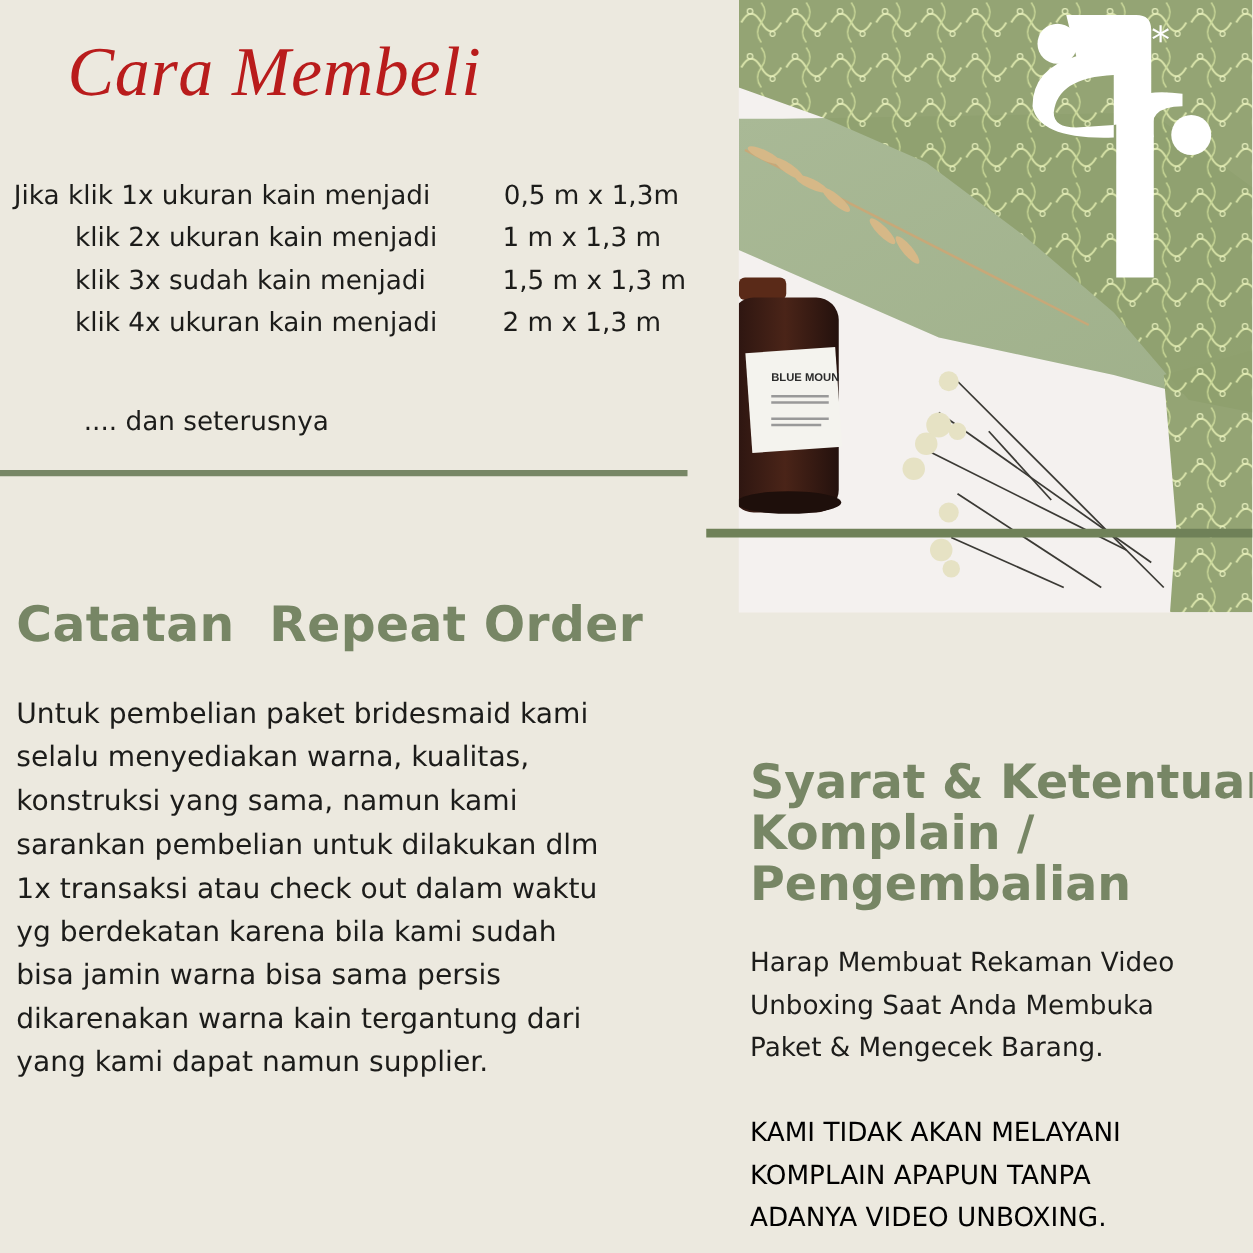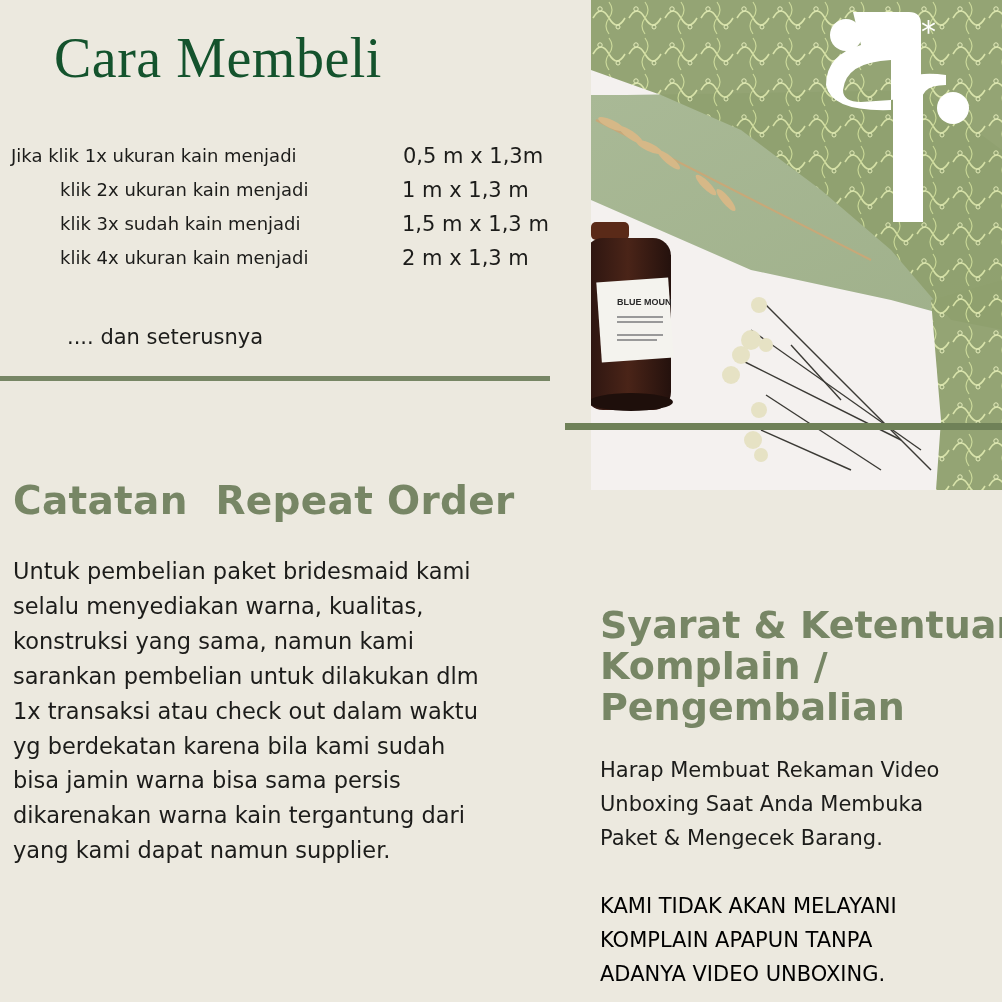--- a/index.html
+++ b/index.html
@@ -9,26 +9,26 @@
       position: relative;
       font-family: "DejaVu Sans", "Liberation Sans", sans-serif;
       color: #1c1c1a;
     }
     .abs { position: absolute; }
 
     
     .title-cara {
       left: 54px; top: 26px;
       font-family: "Liberation Serif", "DejaVu Serif", serif;
-      font-size: 56px; color: #14532d; font-weight: normal;
-      letter-spacing: 0.5px; white-space: nowrap;
+      font-size: 56px; color: #b91c1c; font-weight: normal;
+      letter-spacing: 0.5px; white-space: nowrap; font-style: italic;
     }
     .rows-wrap { left: 11px; top: 139px; width: 560px; }
     .row { position: relative; height: 34px; }
-    .row .lbl { position: absolute; font-size: 18px; line-height: 34px; white-space: nowrap; text-align: right; }
+    .row .lbl { position: absolute; font-size: 21px; line-height: 34px; white-space: nowrap; text-align: right; }
     .row .val { position: absolute; font-size: 21px; line-height: 34px; white-space: nowrap; }
 
     .etc { left: 67px; top: 320px; font-size: 21px; line-height: 34px; white-space: nowrap; text-align: right; }
 
     .divider-left { left: 0; top: 376px; width: 550px; height: 5px; background: #778665; }
 
     
     .photo {
       left: 591px; top: 0; width: 411px; height: 490px; overflow: hidden;
       background: #f3f0ee;

